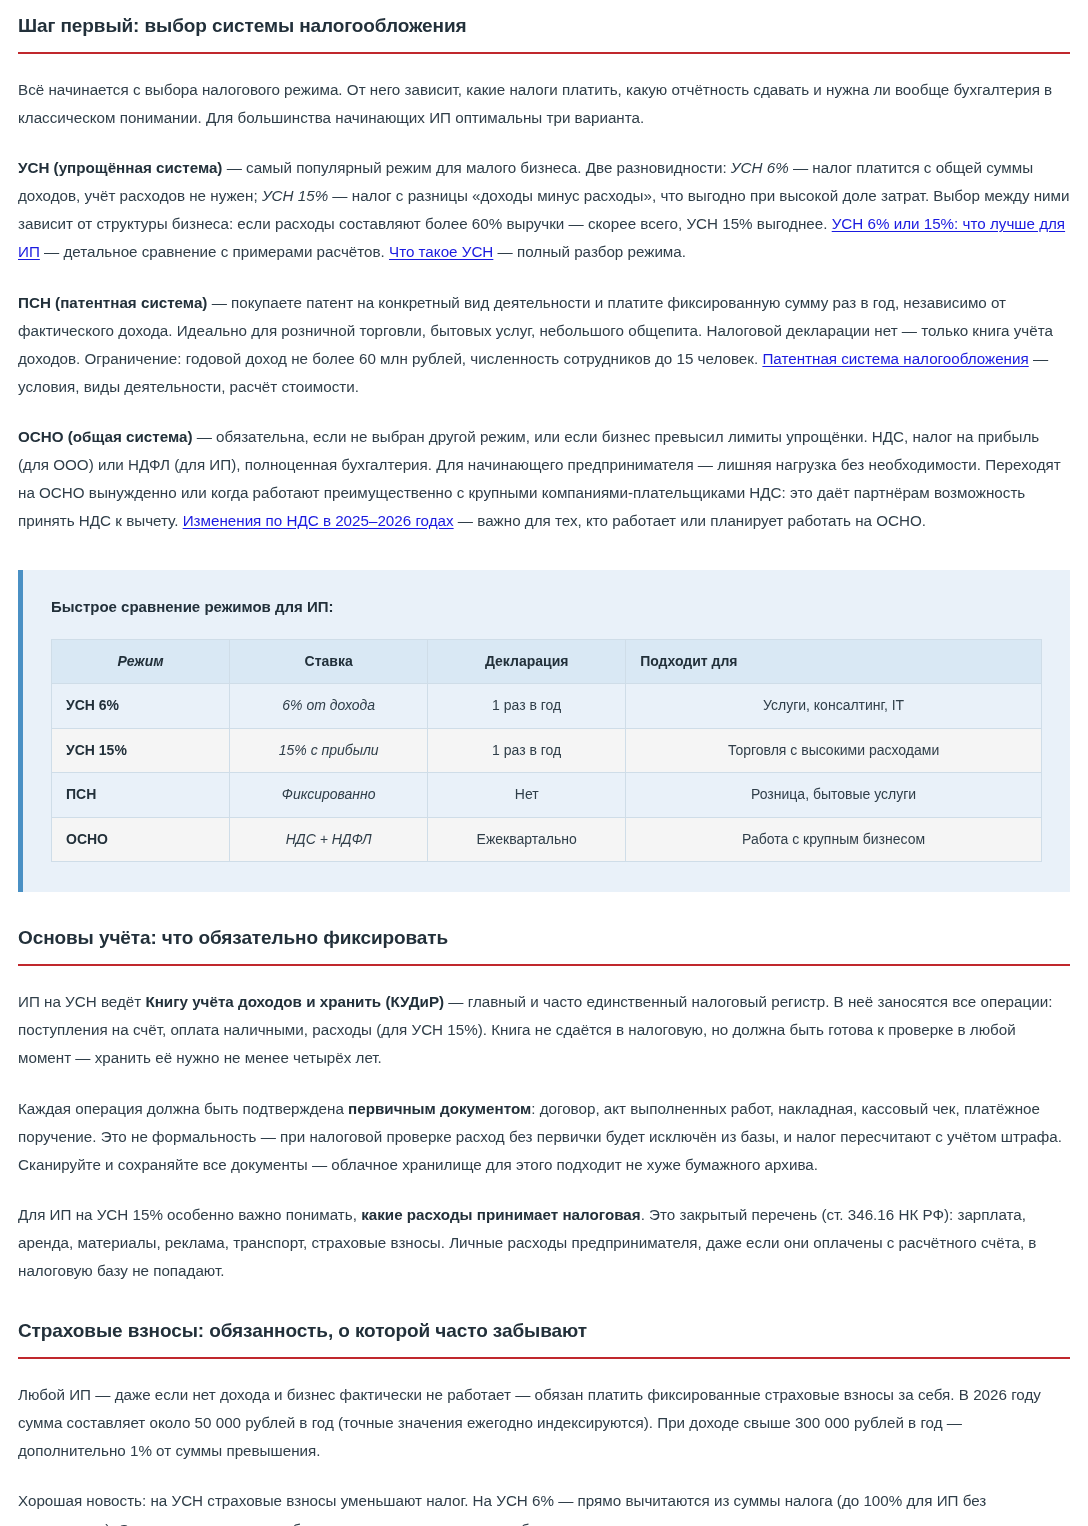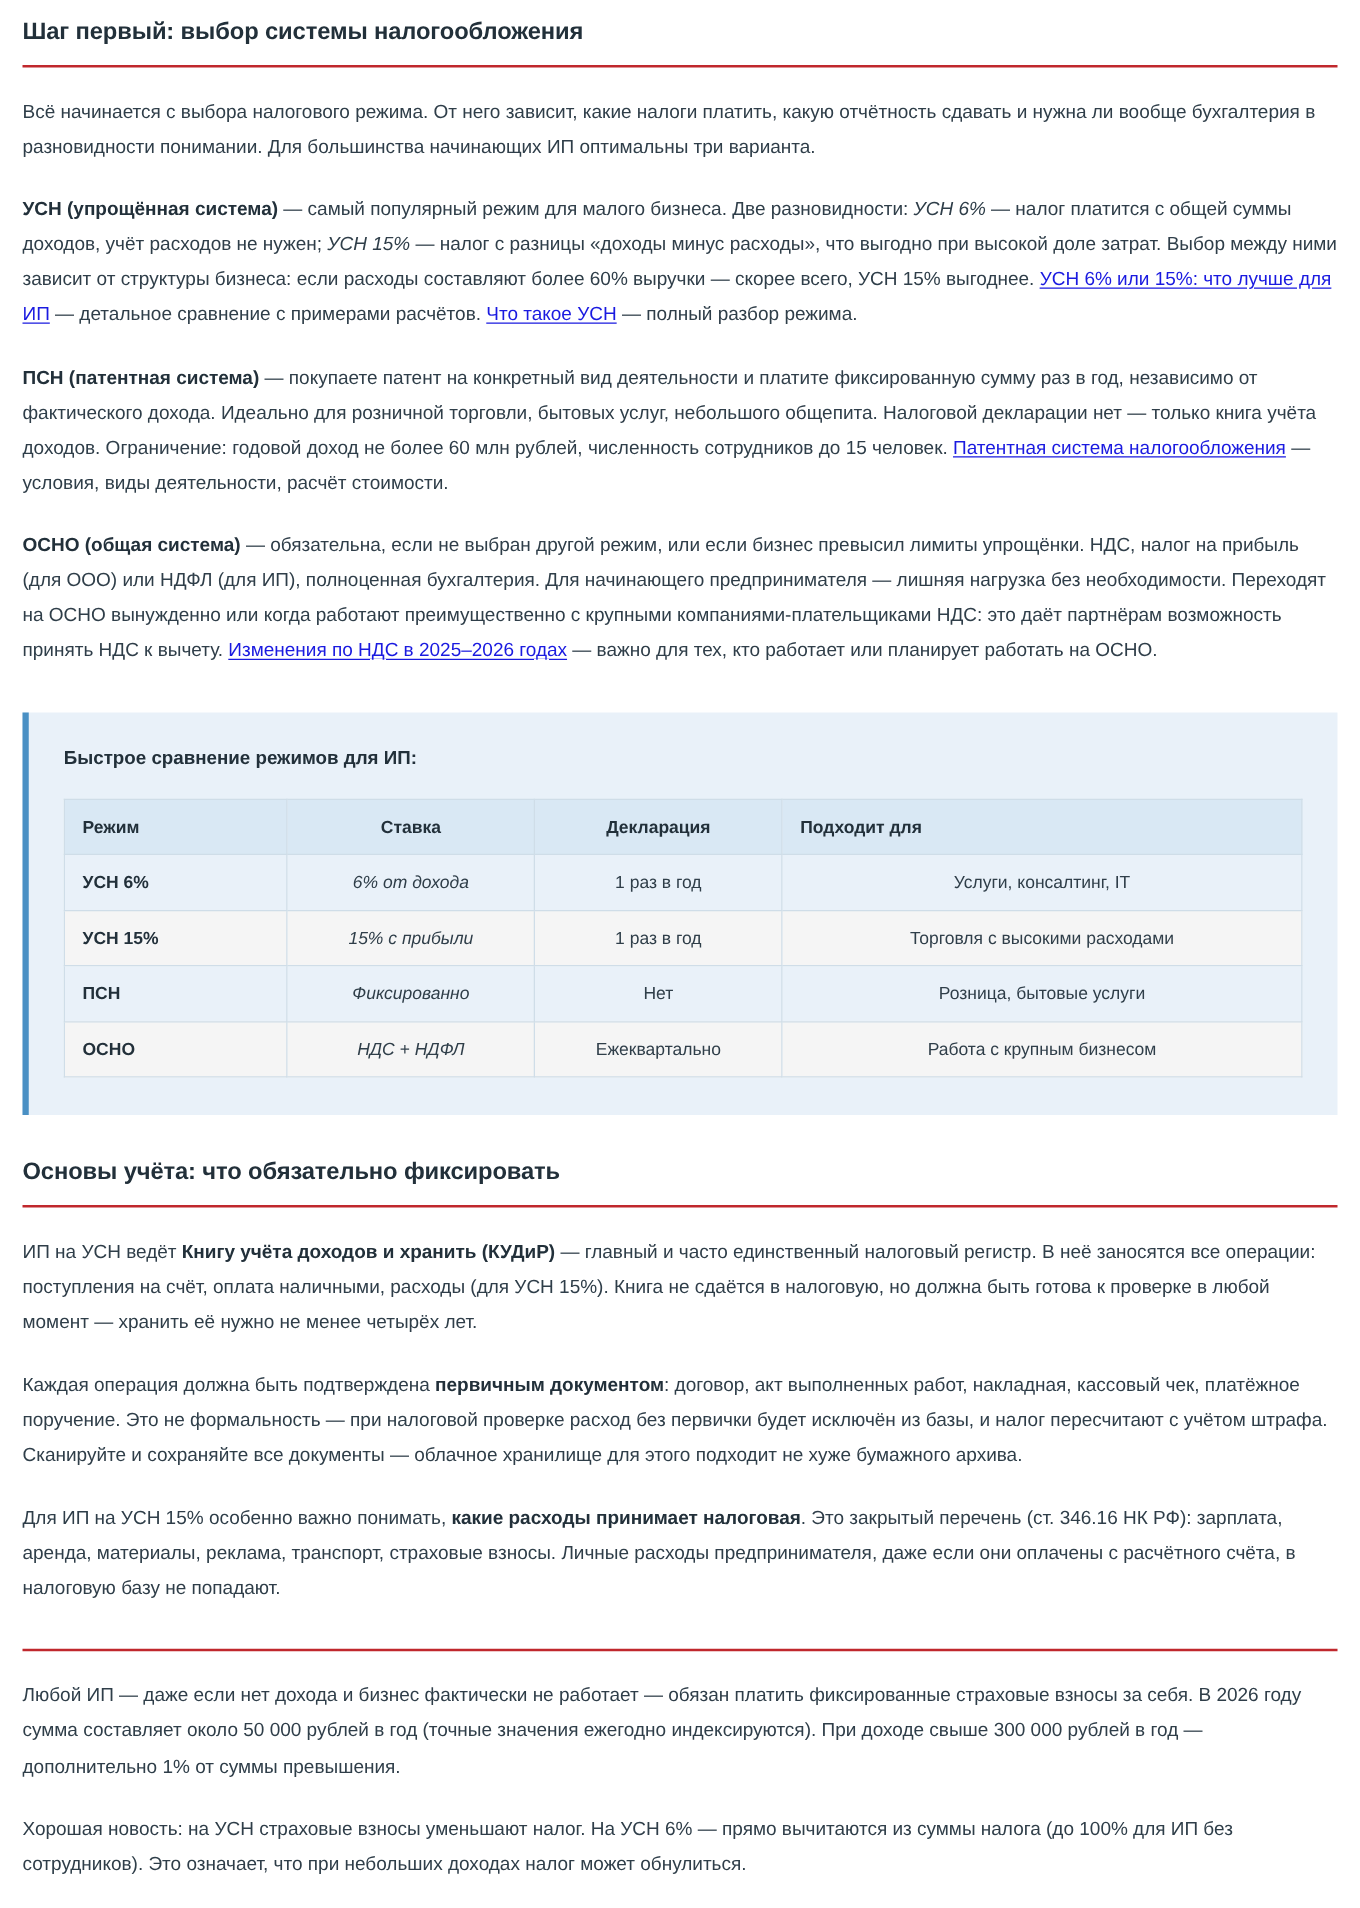--- a/index.html
+++ b/index.html
@@ -85,21 +85,21 @@
     padding: 12px 14px;
     line-height: 1.4;
     vertical-align: middle;
   }
   table.compare thead th {
     background: #d9e8f4;
     color: #22303a;
     font-weight: 700;
     text-align: center;
   }
-  table.compare thead th:first-child { text-align: left; }
+  table.compare thead th:first-child { text-align: center; font-style: italic; }
   table.compare thead th:last-child  { text-align: left; }
   table.compare tbody tr:nth-child(odd)  td { background: #e9f1f9; }
   table.compare tbody tr:nth-child(even) td { background: #f5f5f5; }
   table.compare td.c-mode {
     font-weight: 700;
     color: #22303a;
     text-align: left;
     width: 18%;
   }
   table.compare td.c-rate { text-align: center; width: 20%; font-style: italic; }
@@ -108,21 +108,21 @@
 </style>
 </head>
 <body>
 
 <div class="page">
 
   <section class="section">
     <h2 class="section-title">Шаг первый: выбор системы налогообложения</h2>
     <hr class="section-rule">
 
-    <p class="para">Всё начинается с выбора налогового режима. От него зависит, какие налоги платить, какую отчётность сдавать и нужна ли вообще бухгалтерия в разновидности понимании. Для большинства начинающих ИП оптимальны три варианта.</p>
+    <p class="para">Всё начинается с выбора налогового режима. От него зависит, какие налоги платить, какую отчётность сдавать и нужна ли вообще бухгалтерия в классическом понимании. Для большинства начинающих ИП оптимальны три варианта.</p>
 
     <p class="para">
       <span class="b">УСН (упрощённая система)</span><span> — самый популярный режим для малого бизнеса. Две разновидности: </span><span class="i">УСН 6%</span><span> — налог платится с общей суммы доходов, учёт расходов не нужен; </span><span class="i">УСН 15%</span><span> — налог с разницы «доходы минус расходы», что выгодно при высокой доле затрат. Выбор между ними зависит от структуры бизнеса: если расходы составляют более 60% выручки — скорее всего, УСН 15% выгоднее. </span><a class="link" href="#">УСН 6% или 15%: что лучше для ИП</a><span> — детальное сравнение с примерами расчётов. </span><a class="link" href="#">Что такое УСН</a><span> — полный разбор режима.</span>
     </p>
 
     <p class="para">
       <span class="b">ПСН (патентная система)</span><span> — покупаете патент на конкретный вид деятельности и платите фиксированную сумму раз в год, независимо от фактического дохода. Идеально для розничной торговли, бытовых услуг, небольшого общепита. Налоговой декларации нет — только книга учёта доходов. Ограничение: годовой доход не более 60 млн рублей, численность сотрудников до 15 человек. </span><a class="link" href="#">Патентная система налогообложения</a><span> — условия, виды деятельности, расчёт стоимости.</span>
     </p>
 
     <p class="para">
@@ -181,20 +181,21 @@
     <p class="para">
       <span>Каждая операция должна быть подтверждена </span><span class="b">первичным документом</span><span>: договор, акт выполненных работ, накладная, кассовый чек, платёжное поручение. Это не формальность — при налоговой проверке расход без первички будет исключён из базы, и налог пересчитают с учётом штрафа. Сканируйте и сохраняйте все документы — облачное хранилище для этого подходит не хуже бумажного архива.</span>
     </p>
 
     <p class="para">
       <span>Для ИП на УСН 15% особенно важно понимать, </span><span class="b">какие расходы принимает налоговая</span><span>. Это закрытый перечень (ст. 346.16 НК РФ): зарплата, аренда, материалы, реклама, транспорт, страховые взносы. Личные расходы предпринимателя, даже если они оплачены с расчётного счёта, в налоговую базу не попадают.</span>
     </p>
   </section>
 
   <section class="section">
+    <h2 class="section-title">Страховые взносы: обязанность, о которой часто забывают</h2>
     <hr class="section-rule">
 
     <p class="para">Любой ИП — даже если нет дохода и бизнес фактически не работает — обязан платить фиксированные страховые взносы за себя. В 2026 году сумма составляет около 50 000 рублей в год (точные значения ежегодно индексируются). При доходе свыше 300 000 рублей в год — дополнительно 1% от суммы превышения.</p>
 
     <p class="para">
       <span>Хорошая новость: на УСН страховые взносы уменьшают налог. На УСН 6% — прямо вычитаются из суммы налога (до 100% для ИП без сотрудников). Это означает, что при небольших доходах налог может обнулиться. </span>
     </p>
   </section>
 
 </div>

